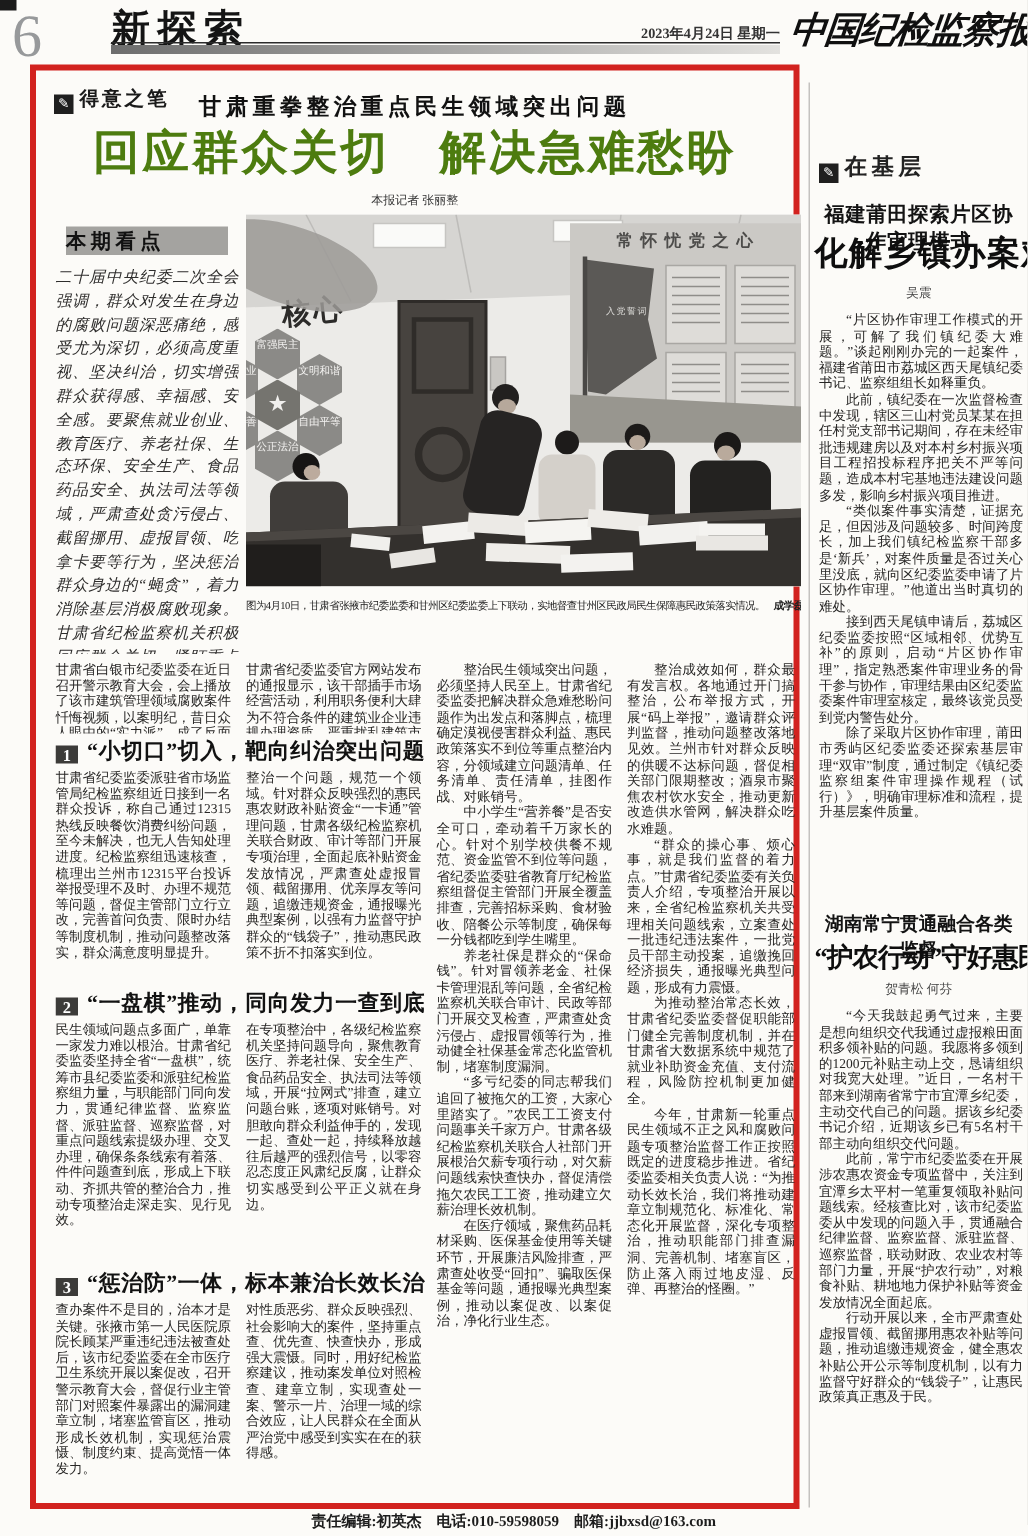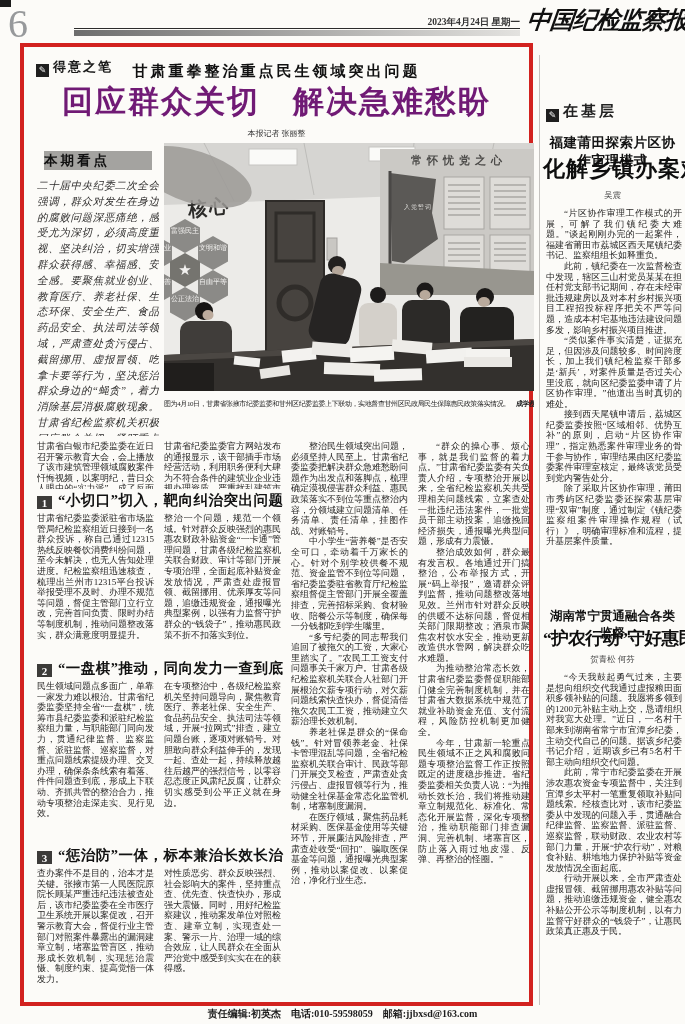--- a/index.html
+++ b/index.html
@@ -17,21 +17,21 @@
   #hdr-date{left:330px;top:16px;width:190px;text-align:right;font-size:9.5px;font-weight:bold;color:#333;}
   #masthead{left:527px;top:4px;width:156px;font-size:24px;font-weight:900;font-style:italic;
             transform:skewX(-6deg);letter-spacing:-1px;color:#101010;white-space:nowrap;}
   #corner-mark{left:0;top:0;width:11px;height:7px;background:#1b1b1b;}
   
   #red-box{left:20px;top:43px;width:513px;height:963px;border:4px solid #d2221f;box-sizing:border-box;}
   .tag-ic{display:inline-block;width:13px;height:13px;background:#1f1f1f;color:#fff;font-size:9px;
           line-height:13px;text-align:center;vertical-align:-2px;margin-right:4px;}
   .tag-tx{font-size:13px;font-weight:bold;letter-spacing:2px;color:#1a1a1a;}
   #m-kicker{left:0;top:15px;width:505px;text-align:center;font-size:15px;font-weight:bold;letter-spacing:3px;color:#111;}
-  #m-title{left:0;top:34px;width:505px;text-align:center;font-size:31px;font-weight:900;letter-spacing:2px;color:#701a75;}
+  #m-title{left:0;top:34px;width:505px;text-align:center;font-size:31px;font-weight:900;letter-spacing:2px;color:#4d7c0f;}
   #m-byline{left:0;top:81px;width:505px;text-align:center;font-size:8px;color:#333;}
   
   #hl{left:13px;top:104px;width:122px;height:288px;}
   #hl-bar{left:7px;top:0;width:108px;height:19px;background:#a4a3a0;
           font-size:13.5px;font-weight:bold;letter-spacing:3px;line-height:19px;color:#111;}
   #hl-tx{left:0;top:27px;width:122px;height:258px;font-size:10.5px;line-height:15.8px;
          font-style:italic;color:#2e2d2c;}
   
   #photo{left:140px;top:96px;width:370px;height:248px;background:#e9e8e5;overflow:hidden;}
   #photo svg{position:absolute;left:0;top:0;}
@@ -63,20 +63,21 @@
   
   #footer{left:0;top:1007px;width:685px;text-align:center;font-size:10px;font-weight:bold;color:#1d1d1d;}
 </style>
 </head>
 <body>
 
 <div id="page">
 
   <div class="ab" id="corner-mark"></div>
   <div class="ab" id="page-num">6</div>
+  <div class="ab" id="sec-title">新探索</div>
   <div class="ab" id="hdr-rule"></div>
   <div class="ab" id="hdr-bar"></div>
   <div class="ab" id="hdr-date">2023年4月24日 星期一</div>
   <div class="ab" id="masthead">中国纪检监察报</div>
 
   <div class="ab" id="red-box">
 
     <div class="ab" style="left:12px;top:10px;">
       <span class="tag-ic">✎</span><span class="tag-tx">得意之笔</span>
     </div>
@@ -215,27 +216,27 @@
 
     <div class="ab sec-h" style="left:13px;top:799px;width:268px;">
       <span class="sec-num">3</span><span class="sec-t">“惩治防”一体，标本兼治长效长治</span>
     </div>
     <div class="ab jt body-txt" style="left:13px;top:821px;width:117px;height:134px;">查办案件不是目的，治本才是关键。张掖市第一人民医院原院长顾某严重违纪违法被查处后，该市纪委监委在全市医疗卫生系统开展以案促改，召开警示教育大会，督促行业主管部门对照案件暴露出的漏洞建章立制，堵塞监管盲区，推动形成长效机制，实现惩治震慑、制度约束、提高觉悟一体发力。</div>
     <div class="ab jt body-txt" style="left:140px;top:821px;width:117px;height:134px;">对性质恶劣、群众反映强烈、社会影响大的案件，坚持重点查、优先查、快查快办，形成强大震慑。同时，用好纪检监察建议，推动案发单位对照检查、建章立制，实现查处一案、警示一片、治理一域的综合效应，让人民群众在全面从严治党中感受到实实在在的获得感。</div>
 
     <div class="ab jt body-txt" style="left:267px;top:394px;width:117px;height:561px;">
         <p class="para">整治民生领域突出问题，必须坚持人民至上。甘肃省纪委监委把解决群众急难愁盼问题作为出发点和落脚点，梳理确定漠视侵害群众利益、惠民政策落实不到位等重点整治内容，分领域建立问题清单、任务清单、责任清单，挂图作战、对账销号。</p>
         <p class="para">中小学生“营养餐”是否安全可口，牵动着千万家长的心。针对个别学校供餐不规范、资金监管不到位等问题，省纪委监委驻省教育厅纪检监察组督促主管部门开展全覆盖排查，完善招标采购、食材验收、陪餐公示等制度，确保每一分钱都吃到学生嘴里。</p>
+        <p class="para">养老社保是群众的“保命钱”。针对冒领养老金、社保卡管理混乱等问题，全省纪检监察机关联合审计、民政等部门开展交叉检查，严肃查处贪污侵占、虚报冒领等行为，推动健全社保基金常态化监管机制，堵塞制度漏洞。</p>
         <p class="para">“多亏纪委的同志帮我们追回了被拖欠的工资，大家心里踏实了。”农民工工资支付问题事关千家万户。甘肃各级纪检监察机关联合人社部门开展根治欠薪专项行动，对欠薪问题线索快查快办，督促清偿拖欠农民工工资，推动建立欠薪治理长效机制。</p>
-        <p class="para">养老社保是群众的“保命钱”。针对冒领养老金、社保卡管理混乱等问题，全省纪检监察机关联合审计、民政等部门开展交叉检查，严肃查处贪污侵占、虚报冒领等行为，推动健全社保基金常态化监管机制，堵塞制度漏洞。</p>
         <p class="para">在医疗领域，聚焦药品耗材采购、医保基金使用等关键环节，开展廉洁风险排查，严肃查处收受“回扣”、骗取医保基金等问题，通报曝光典型案例，推动以案促改、以案促治，净化行业生态。</p>
       </div>
     <div class="ab jt body-txt" style="left:394px;top:394px;width:112px;height:561px;">
+        <p class="para">整治成效如何，群众最有发言权。各地通过开门搞整治，公布举报方式，开展“码上举报”，邀请群众评判监督，推动问题整改落地见效。兰州市针对群众反映的供暖不达标问题，督促相关部门限期整改；酒泉市聚焦农村饮水安全，推动更新改造供水管网，解决群众吃水难题。</p>
         <p class="para">“群众的操心事、烦心事，就是我们监督的着力点。”甘肃省纪委监委有关负责人介绍，专项整治开展以来，全省纪检监察机关共受理相关问题线索，立案查处一批违纪违法案件，一批党员干部主动投案，追缴挽回经济损失，通报曝光典型问题，形成有力震慑。</p>
-        <p class="para">整治成效如何，群众最有发言权。各地通过开门搞整治，公布举报方式，开展“码上举报”，邀请群众评判监督，推动问题整改落地见效。兰州市针对群众反映的供暖不达标问题，督促相关部门限期整改；酒泉市聚焦农村饮水安全，推动更新改造供水管网，解决群众吃水难题。</p>
         <p class="para">为推动整治常态长效，甘肃省纪委监委督促职能部门健全完善制度机制，并在甘肃省大数据系统中规范了就业补助资金充值、支付流程，风险防控机制更加健全。</p>
         <p class="para">今年，甘肃新一轮重点民生领域不正之风和腐败问题专项整治监督工作正按照既定的进度稳步推进。省纪委监委相关负责人说：“为推动长效长治，我们将推动建章立制规范化、标准化、常态化开展监督，深化专项整治，推动职能部门排查漏洞、完善机制、堵塞盲区，防止落入雨过地皮湿、反弹、再整治的怪圈。”</p>
       </div>
   </div>
 
   <div class="ab" id="sb-rule"></div>
 
   <div class="ab" style="left:546px;top:102px;">
     <span class="tag-ic">✎</span><span style="font-size:15px;font-weight:bold;letter-spacing:3px;">在基层</span>
   </div>

